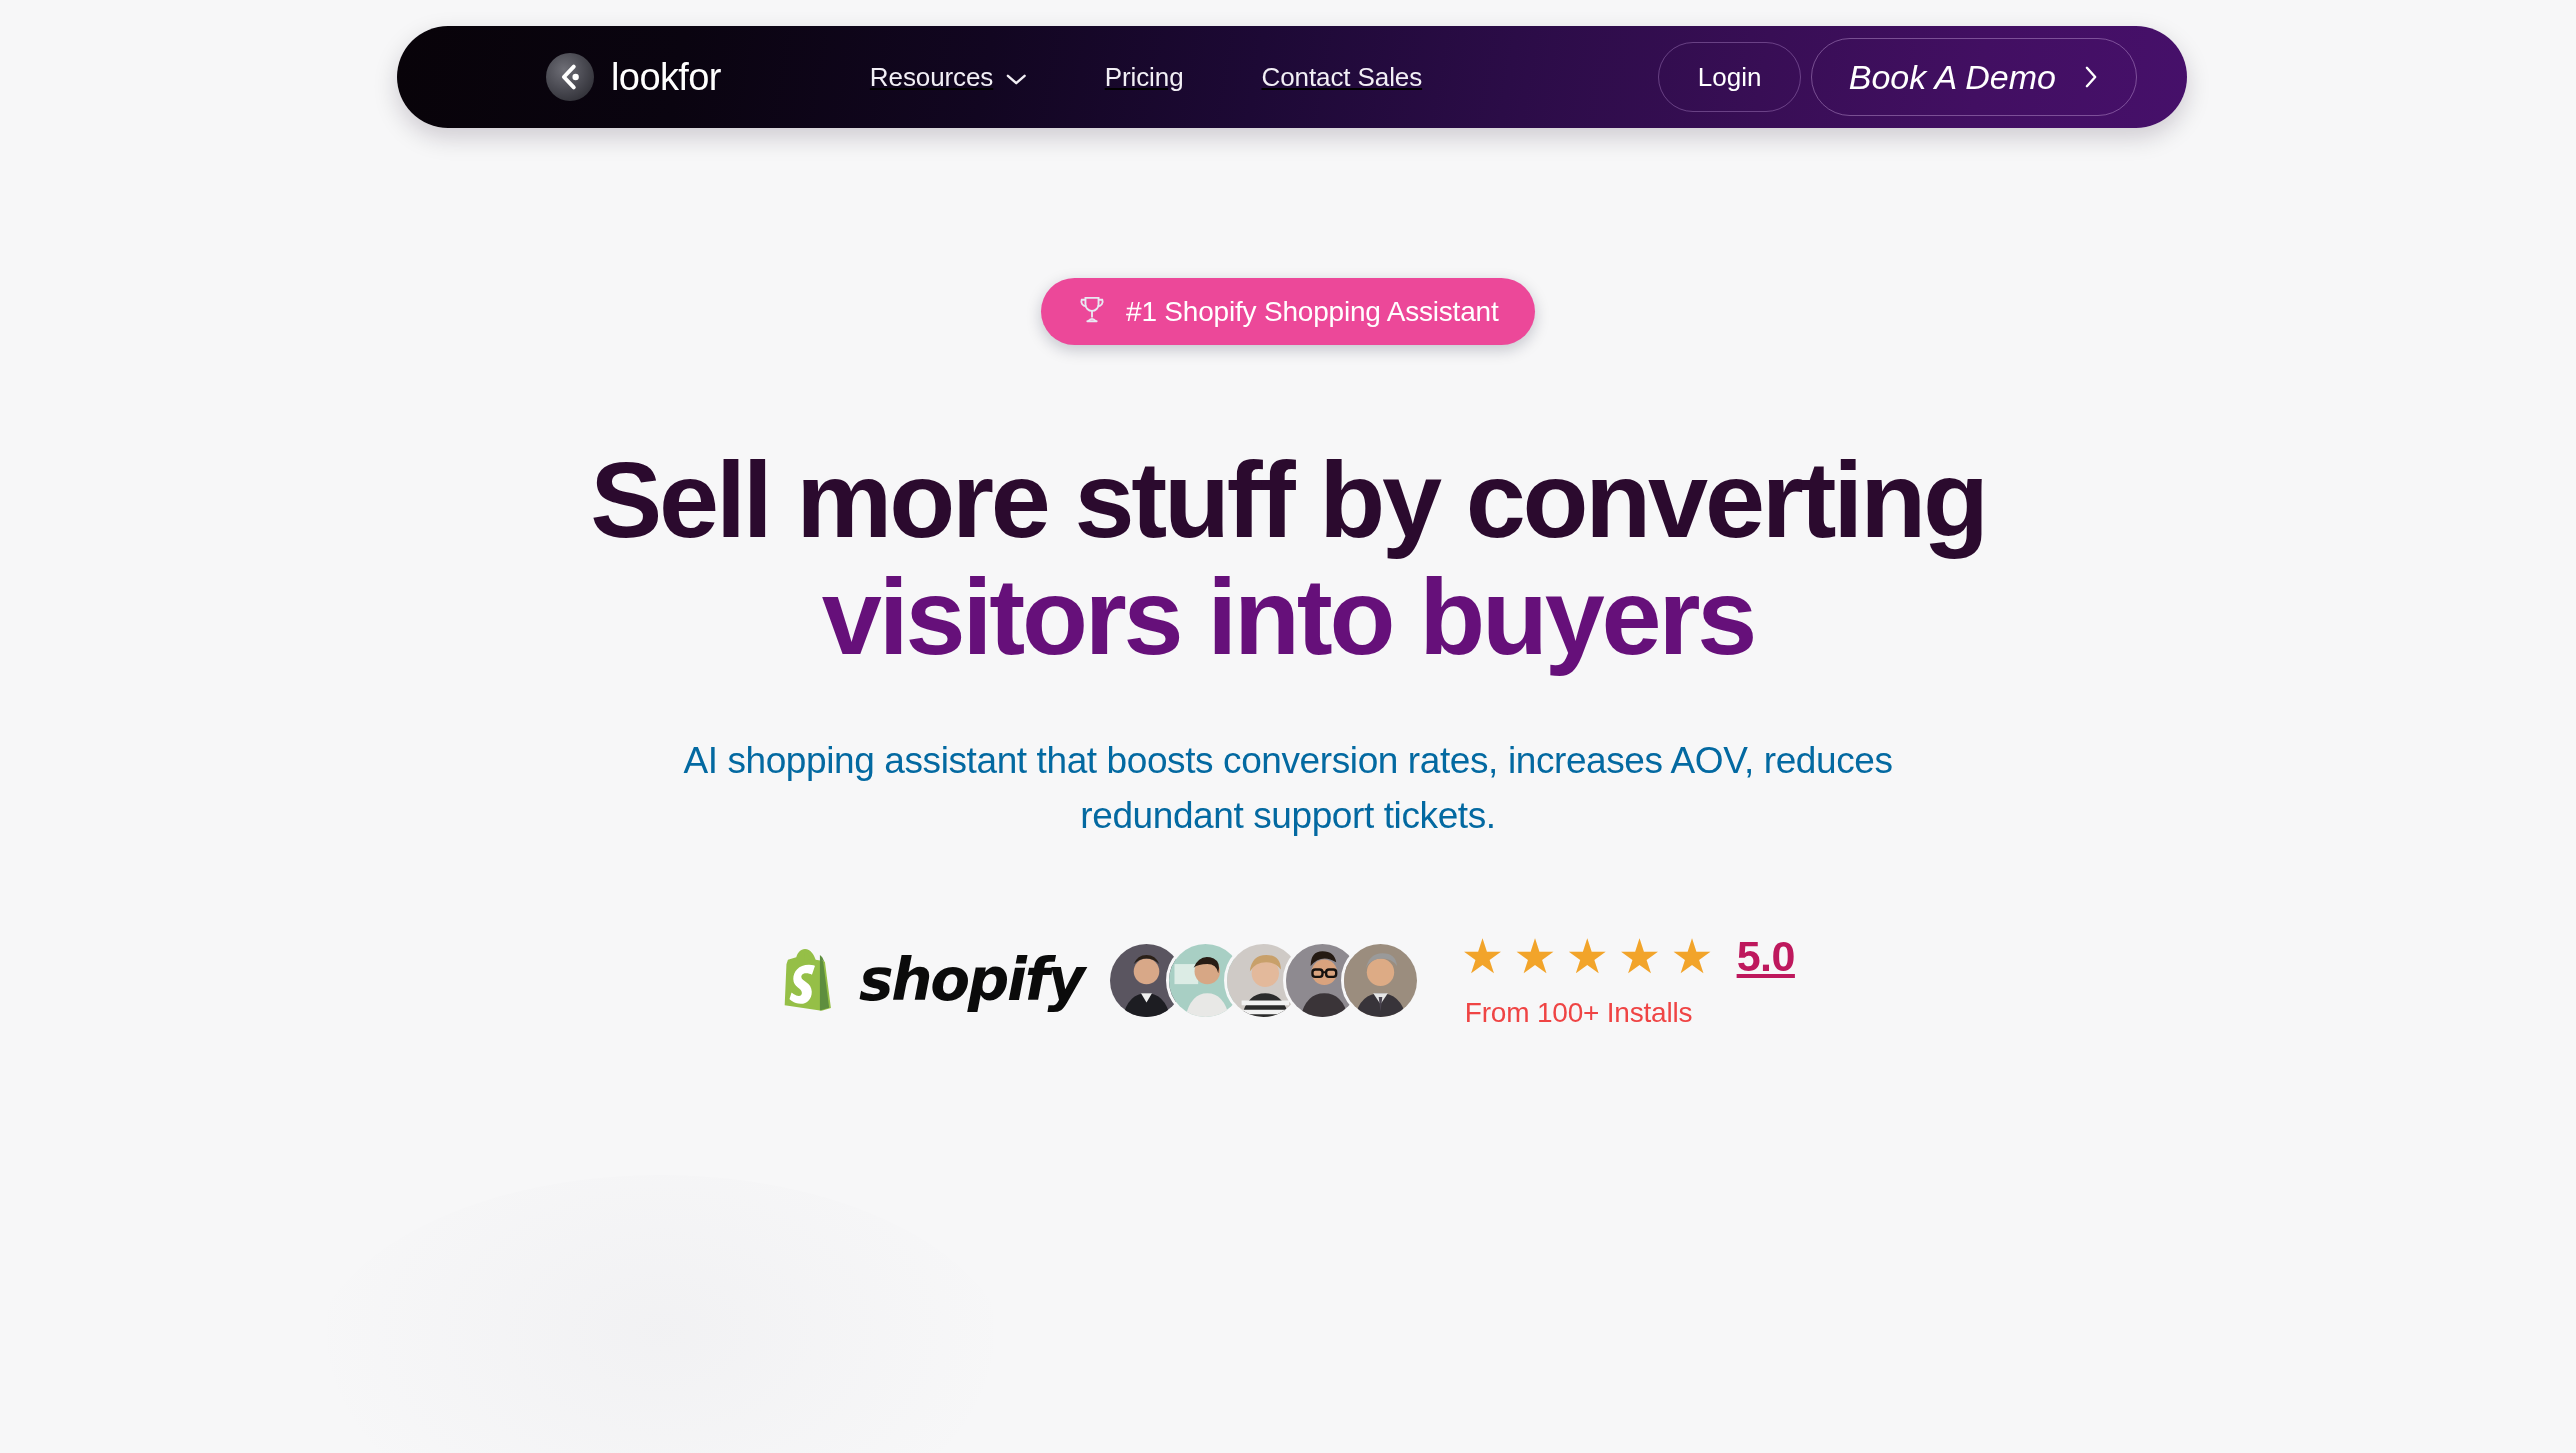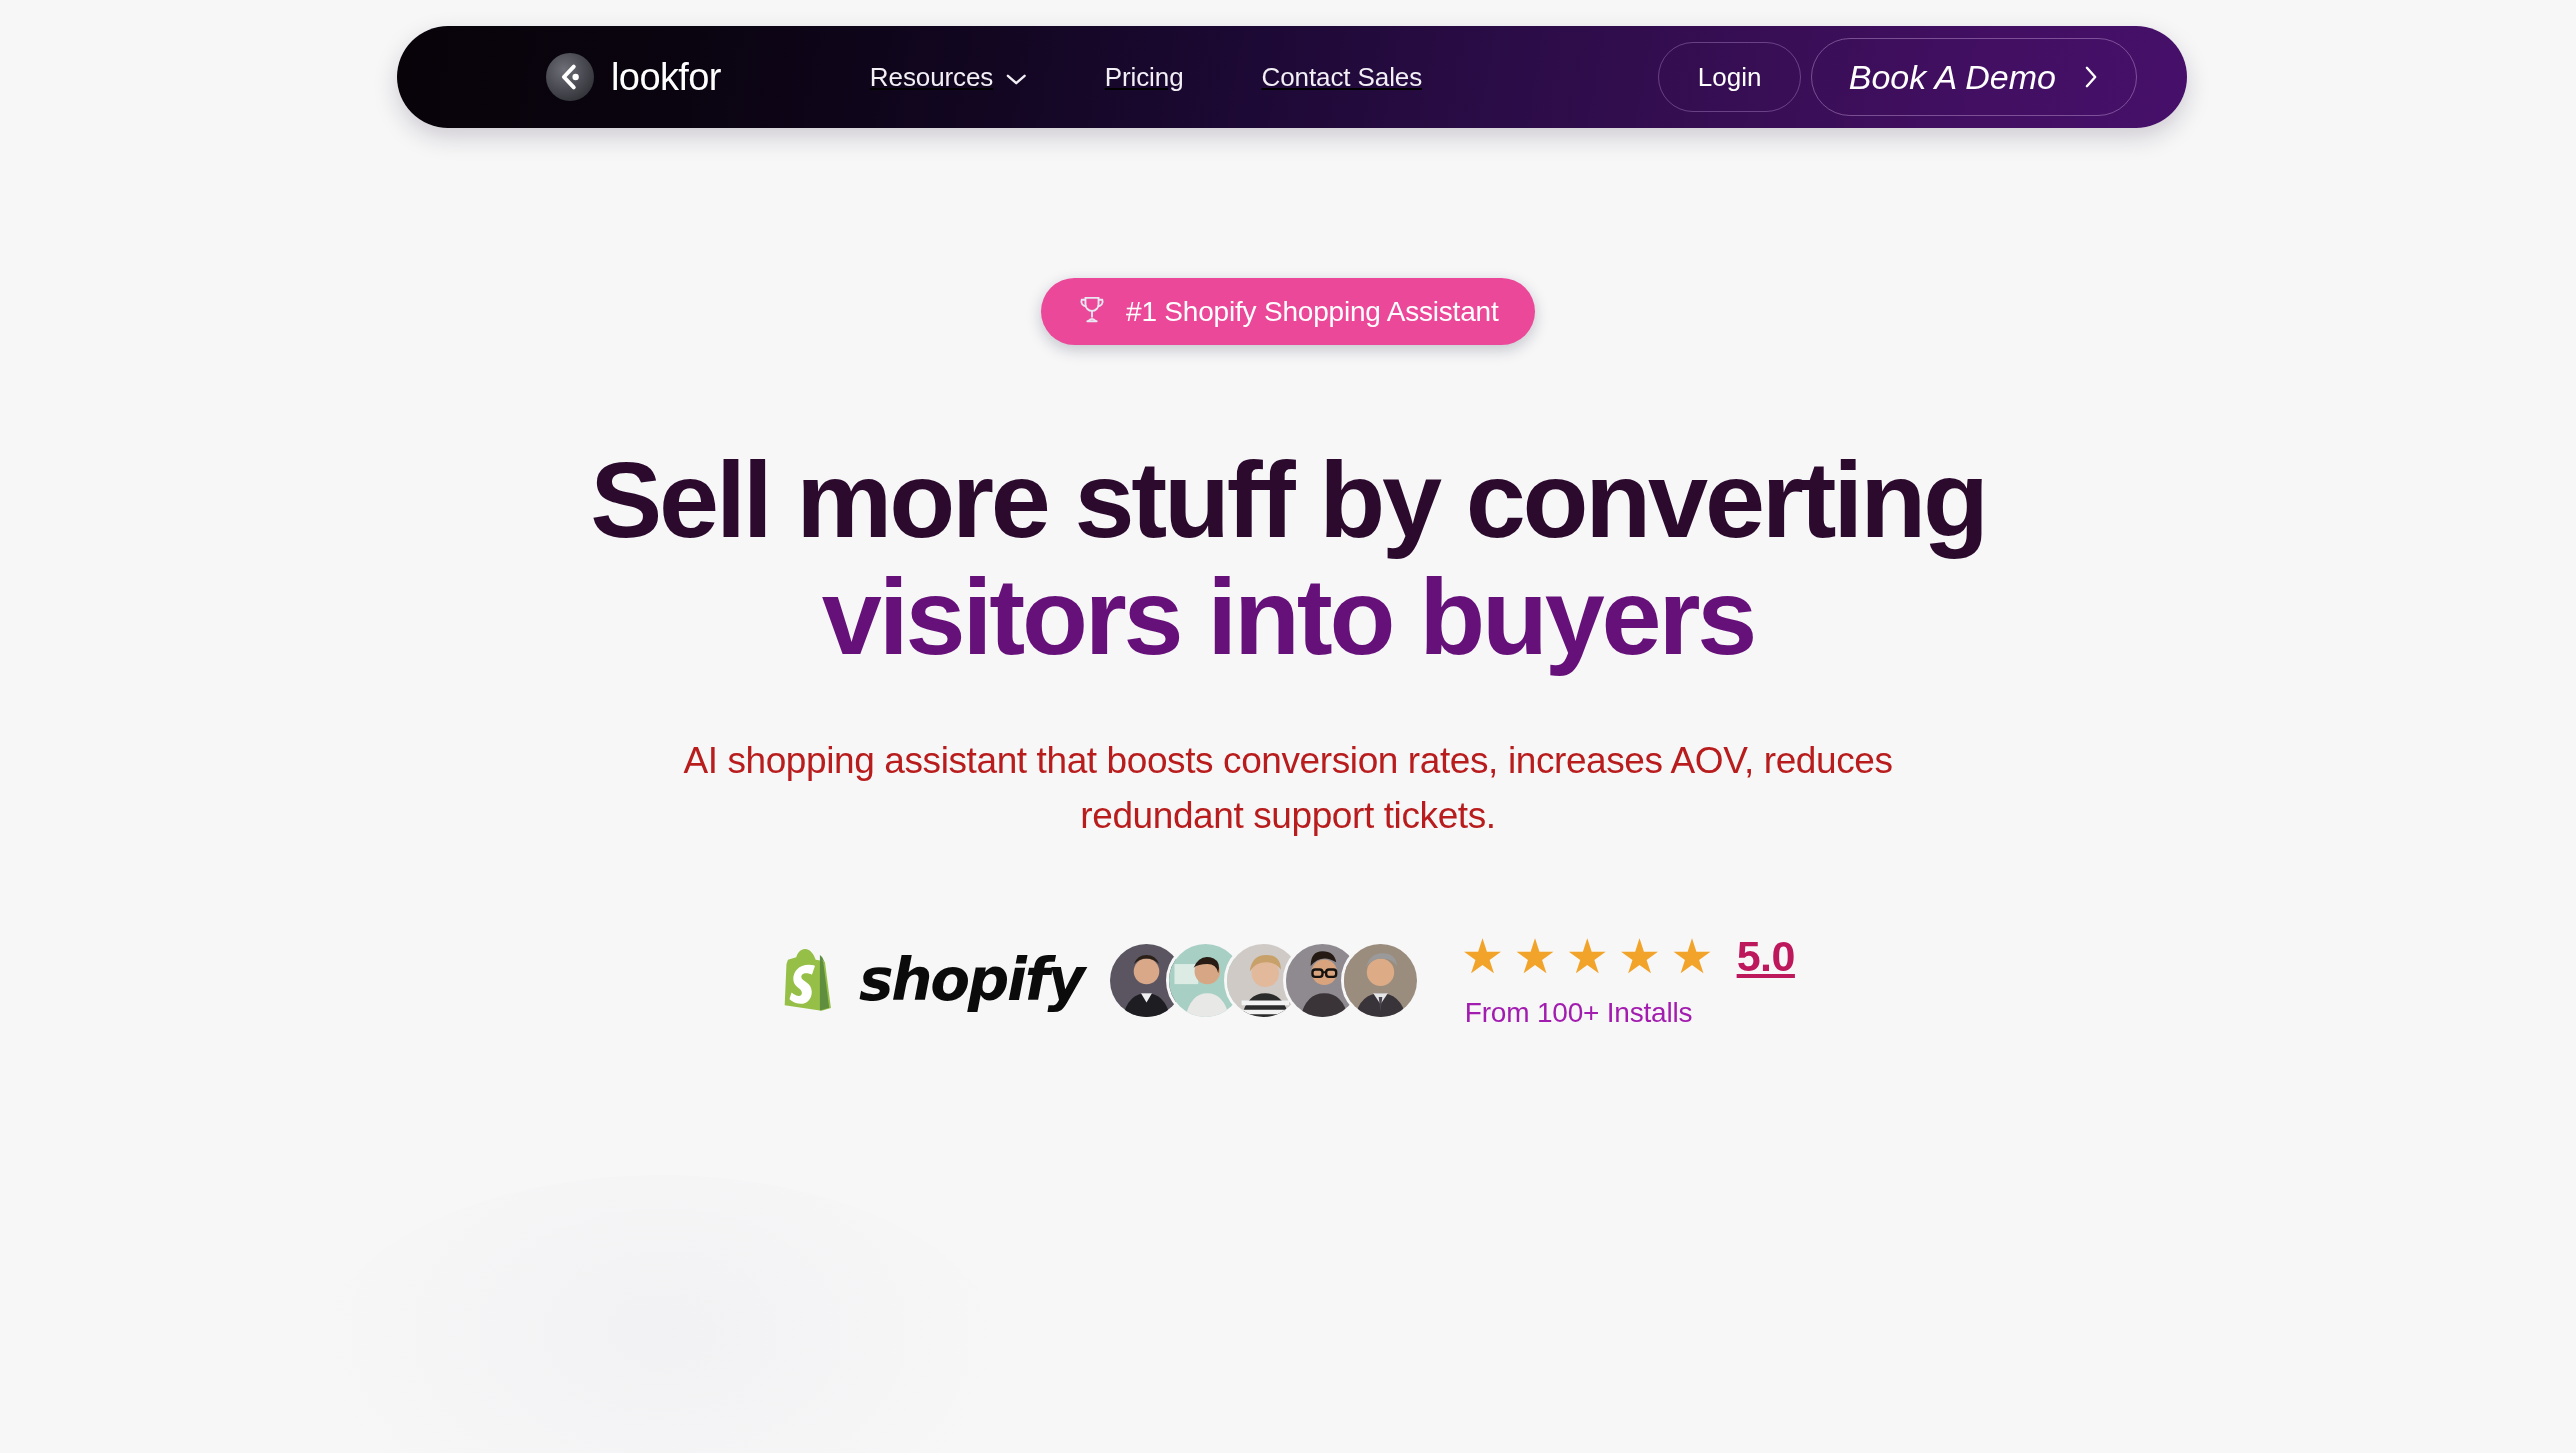--- a/index.html
+++ b/index.html
@@ -175,21 +175,21 @@
     letter-spacing: -3.2px;
     max-width: 1638px;
   }
   .hl-line1 { color: #2b0a2e; display: block; text-align: right; }
   .hl-line2 { color: #66107a; display: block; margin-top: 9.3px; }
 
   .subhead {
     margin: 0;
     margin-top: 63px;
     text-align: center;
-    color: #b91c1c;
+    color: #0369a1;
     font-size: 37px;
     font-weight: 400;
     line-height: 1.48;
     letter-spacing: -0.4px;
     max-width: 1359px;
   }
 
   
   .social {
     margin-top: 89px;
@@ -247,21 +247,21 @@
     font-weight: 700;
     color: #be185d;
     letter-spacing: -0.5px;
     line-height: 1;
     text-decoration: underline;
   }
   .rating-sub {
     margin-top: 18.6px;
     margin-left: 3.7px;
     font-size: 28px;
-    color: #a21caf;
+    color: #ef4444;
     font-weight: 400;
     letter-spacing: -0.2px;
     line-height: 1;
   }
 </style>
 </head>
 <body>
 
 <div class="bg-blob"></div>
 

